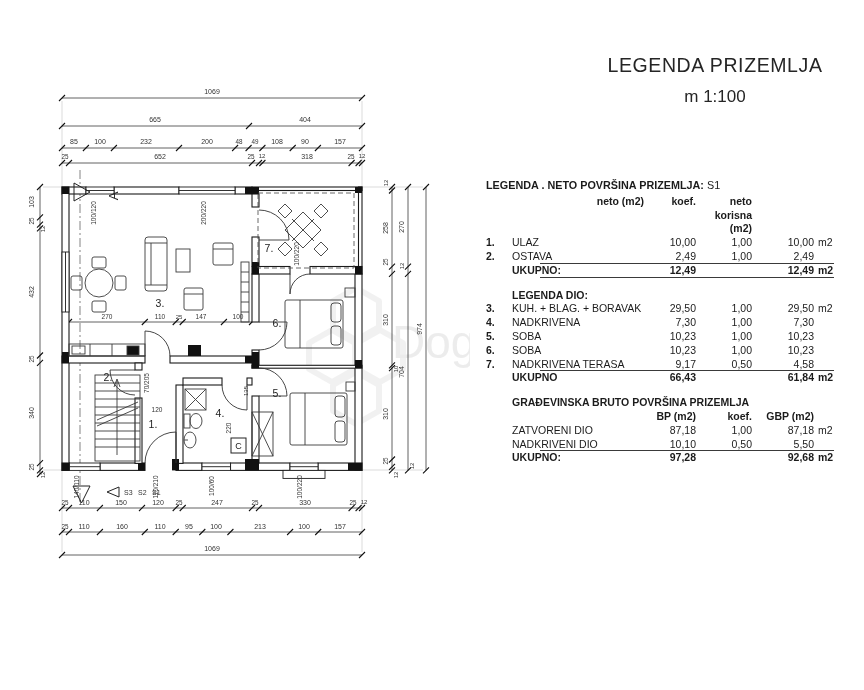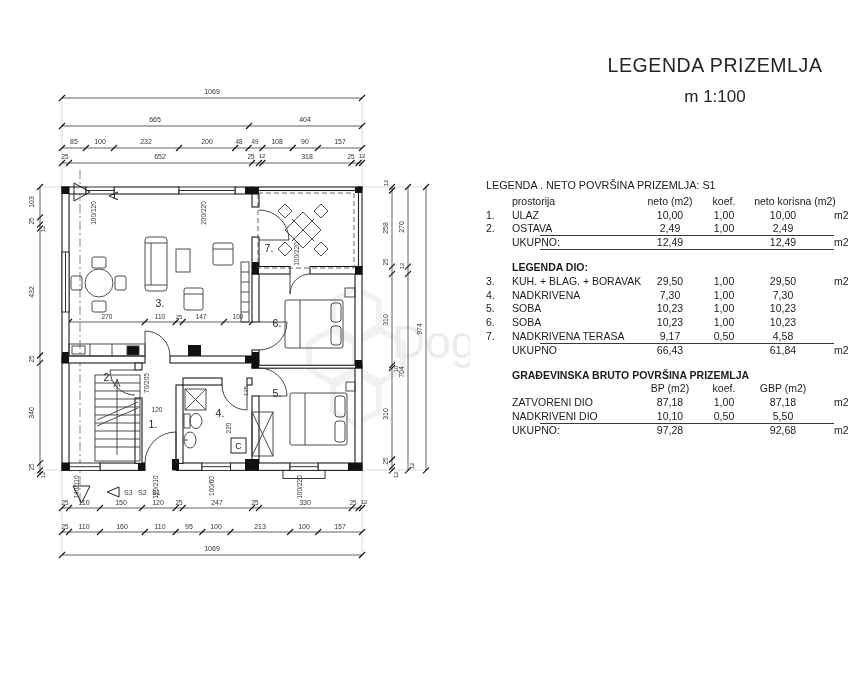--- a/index.html
+++ b/index.html
@@ -7,23 +7,23 @@
   #screen{position:absolute;inset:0;background:#fff;}
   .plan-svg{position:absolute;left:0;top:0;}
   .title-block{position:absolute;left:565px;top:54px;width:300px;text-align:center;color:#252525;}
   .title-main{font-size:19.5px;letter-spacing:.6px;}
   .title-scale{font-size:17px;margin-top:10px;}
   .legend{position:absolute;left:486px;top:179px;width:352px;font-size:10.5px;color:#1b1b1b;line-height:13.8px;}
   .lhead{font-weight:bold;font-size:10.8px;margin-bottom:2px;}
   .lhead .s1{font-weight:normal;}
   .lrow{display:grid;grid-template-columns:26px 132px 52px 56px 62px 24px;position:relative;}
   .lrow-head{display:grid;grid-template-columns:26px 132px 52px 56px 86px;position:relative;}
-  .lrow .v,.lrow-head .v{text-align:center;}
-  .lrow .u{text-align:left;padding-left:20px;}
-  .b{font-weight:normal;}
+  .lrow .v,.lrow-head .v{text-align:right;}
+  .lrow .u{text-align:left;padding-left:4px;}
+  .b{font-weight:bold;}
   .sect{font-weight:bold;}
   .gap{height:11px;}
   .rule:after{content:"";position:absolute;left:54px;right:4px;bottom:0;border-bottom:1.3px solid #3a3a3a;}
   .name{white-space:nowrap;}
 </style>
 </head>
 <body>
 
 <div id="screen">
 
@@ -390,21 +390,20 @@
 <div class="title-block">
   <div class="title-main">LEGENDA PRIZEMLJA</div>
   <div class="title-scale">m 1:100</div>
 </div>
 
 <div class="legend">
   <div class="lhead"><span class="b">LEGENDA . NETO POVRŠINA PRIZEMLJA:</span> <span class="s1">S1</span></div>
 
   <div class="lrow-head b">
     <span></span>
-    <span>prostorija</span>
     <span class="v">neto (m2)</span>
     <span class="v">koef.</span>
     <span class="v">neto korisna (m2)</span>
   </div>
 
   <div class="lrow">
     <span class="b">1.</span>
     <span class="name">ULAZ</span>
     <span class="v">10,00</span>
     <span class="v">1,00</span>

